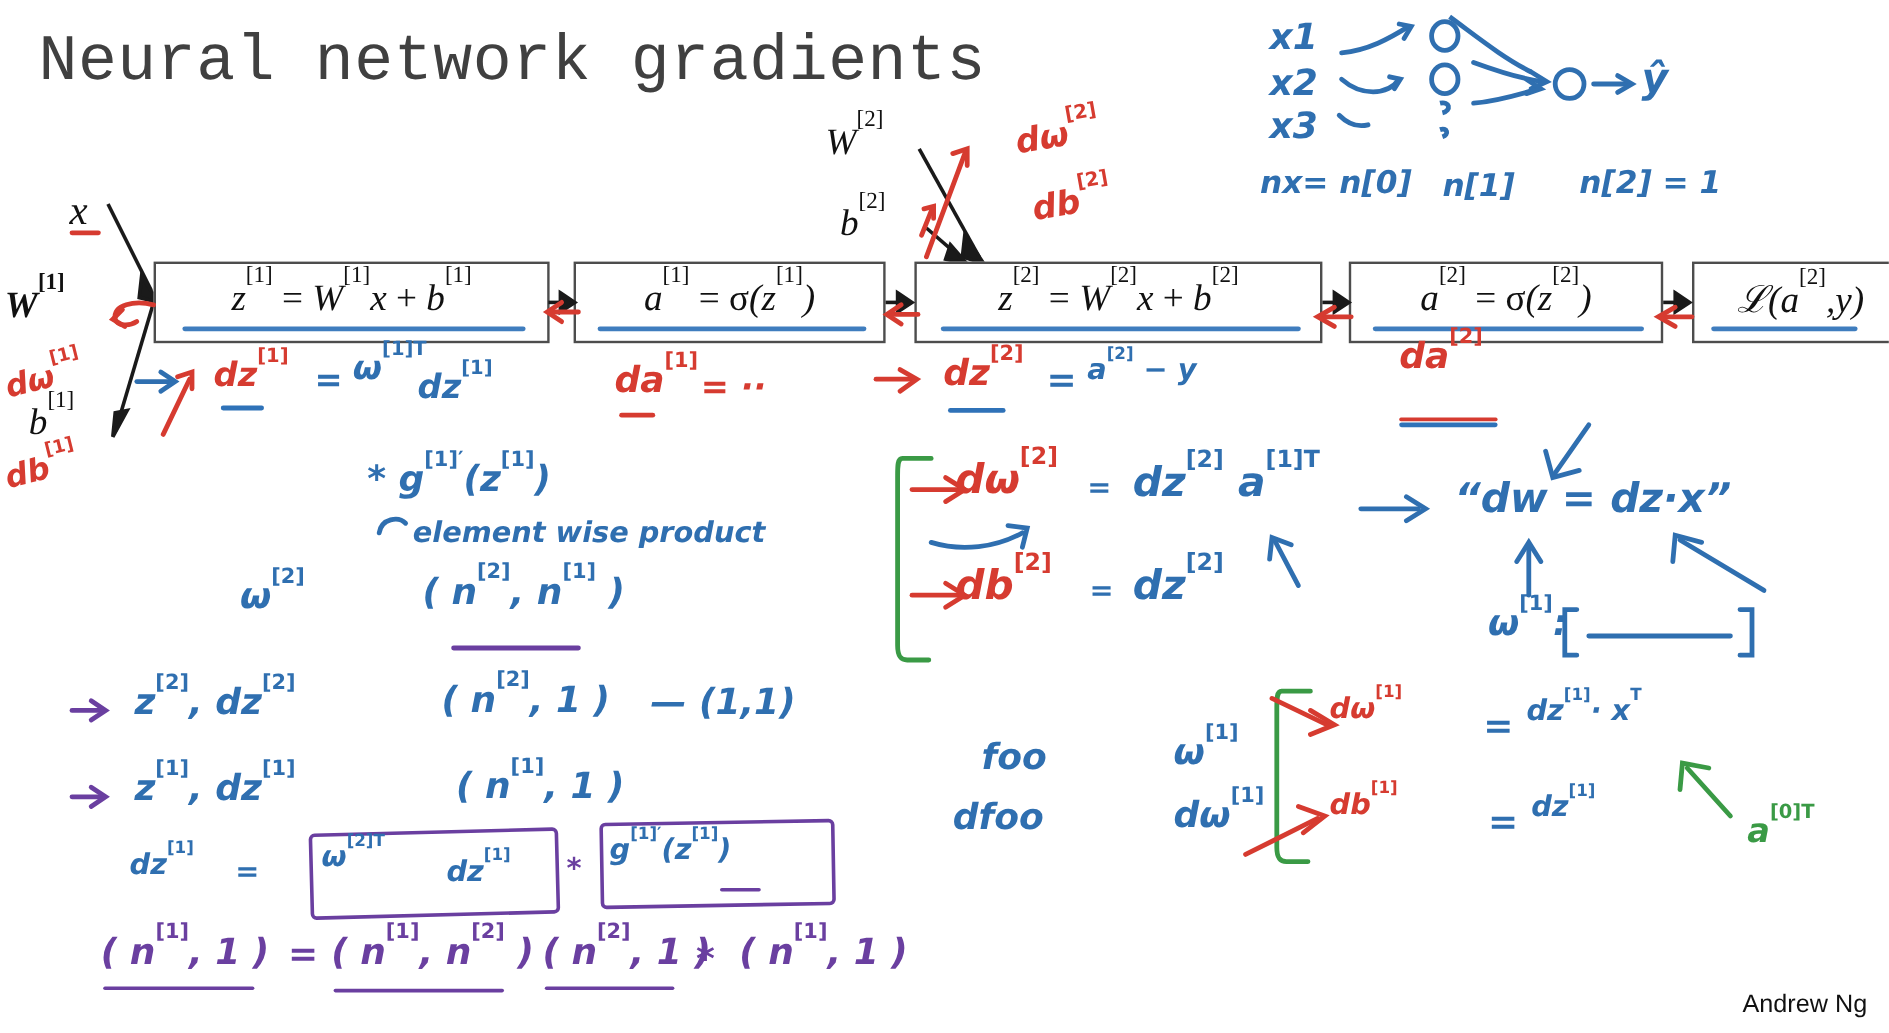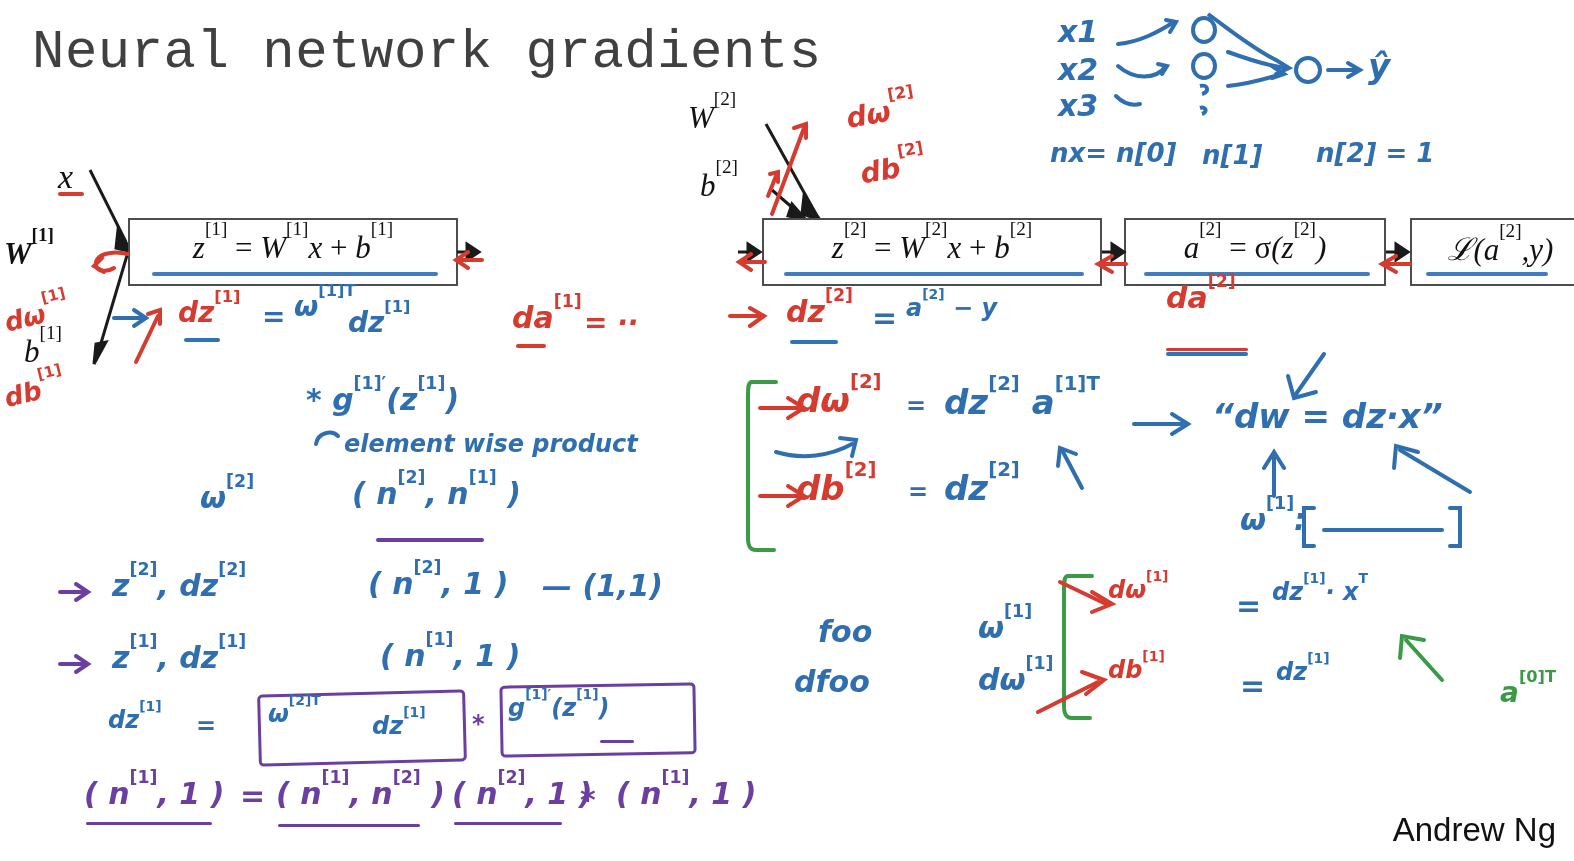--- a/index.html
+++ b/index.html
@@ -13,21 +13,21 @@
   
   .title{
     position:absolute;left:32px;top:26px;
     font-family:Liberation Mono, monospace;
     font-size:54px;line-height:1;color:#404040;white-space:nowrap;
     letter-spacing:.5px;
   }
   .signature{
     position:absolute;right:18px;bottom:12px;
     font-family:"Liberation Sans", sans-serif;
-    font-size:33px;color:#111;white-space:nowrap;
+    font-size:21px;color:#111;white-space:nowrap;
   }
 
   
   .eqbox{
     position:absolute;border:2px solid #4d4d4d;background:#fff;
     display:flex;align-items:center;justify-content:center;
     box-sizing:border-box;
   }
   .eqbox .eqtext{
     font-family:"Liberation Serif", serif;
@@ -144,20 +144,26 @@
     </g>
   </svg>
 
   <div class="eqbox" style="left:128px;top:218px;width:330px;height:68px;">
     <div class="eqtext">
       z<sup>[1]</sup> <span class="op">=</span> W<sup>[1]</sup>x <span class="op">+</span> b<sup>[1]</sup>
     </div>
     <div class="bunder" style="left:22px;width:286px;"></div>
   </div>
 
+  <div class="eqbox" style="left:478px;top:218px;width:260px;height:68px;">
+    <div class="eqtext">
+      a<sup>[1]</sup> <span class="op">=</span> <span class="op">σ</span>(z<sup>[1]</sup>)
+    </div>
+    <div class="bunder" style="left:18px;width:224px;"></div>
+  </div>
 
   <div class="eqbox" style="left:762px;top:218px;width:340px;height:68px;">
     <div class="eqtext">
       z<sup>[2]</sup> <span class="op">=</span> W<sup>[2]</sup>x <span class="op">+</span> b<sup>[2]</sup>
     </div>
     <div class="bunder" style="left:20px;width:300px;"></div>
   </div>
 
   <div class="eqbox" style="left:1124px;top:218px;width:262px;height:68px;">
     <div class="eqtext">
@@ -425,17 +431,17 @@
   <div class="hw red s32" style="left:1108px;top:656px;">db<sup>[1]</sup></div>
   <div class="hw blue s30" style="left:1240px;top:668px;">=</div>
   <div class="hw blue s32" style="left:1276px;top:658px;">dz<sup>[1]</sup></div>
 
   <svg style="left:1396px;top:630px;width:64px;height:56px;">
     <g stroke="#3a9a45" stroke-width="4" fill="none" stroke-linecap="round">
       <path d="M46,50 L10,10"></path>
         <path d="M4,28 L6,6 L28,10"></path>
     </g>
   </svg>
-  <div class="hw green s28" style="left:1456px;top:676px;margin-left:44px;">a<sup>[0]T</sup></div>
+  <div class="hw green s28" style="left:1456px;top:676px;">a<sup>[0]T</sup></div>
 
   <div class="signature">Andrew Ng</div>
 
 </div>
 
 </body></html>

